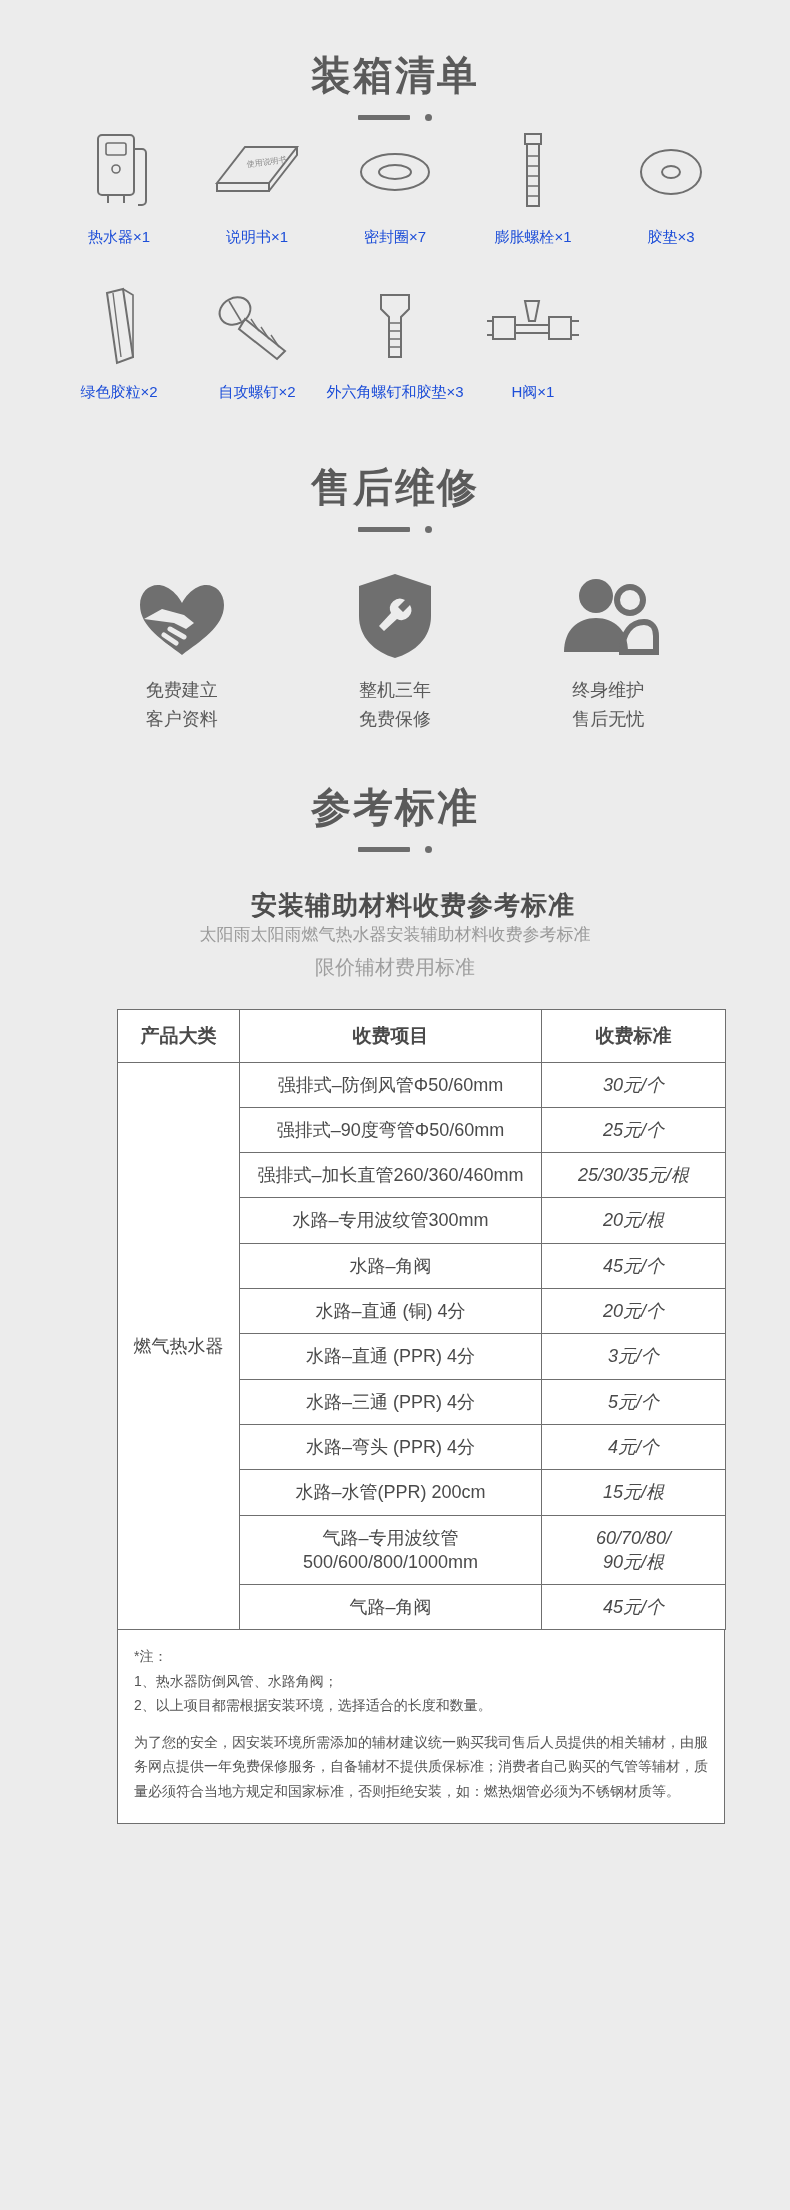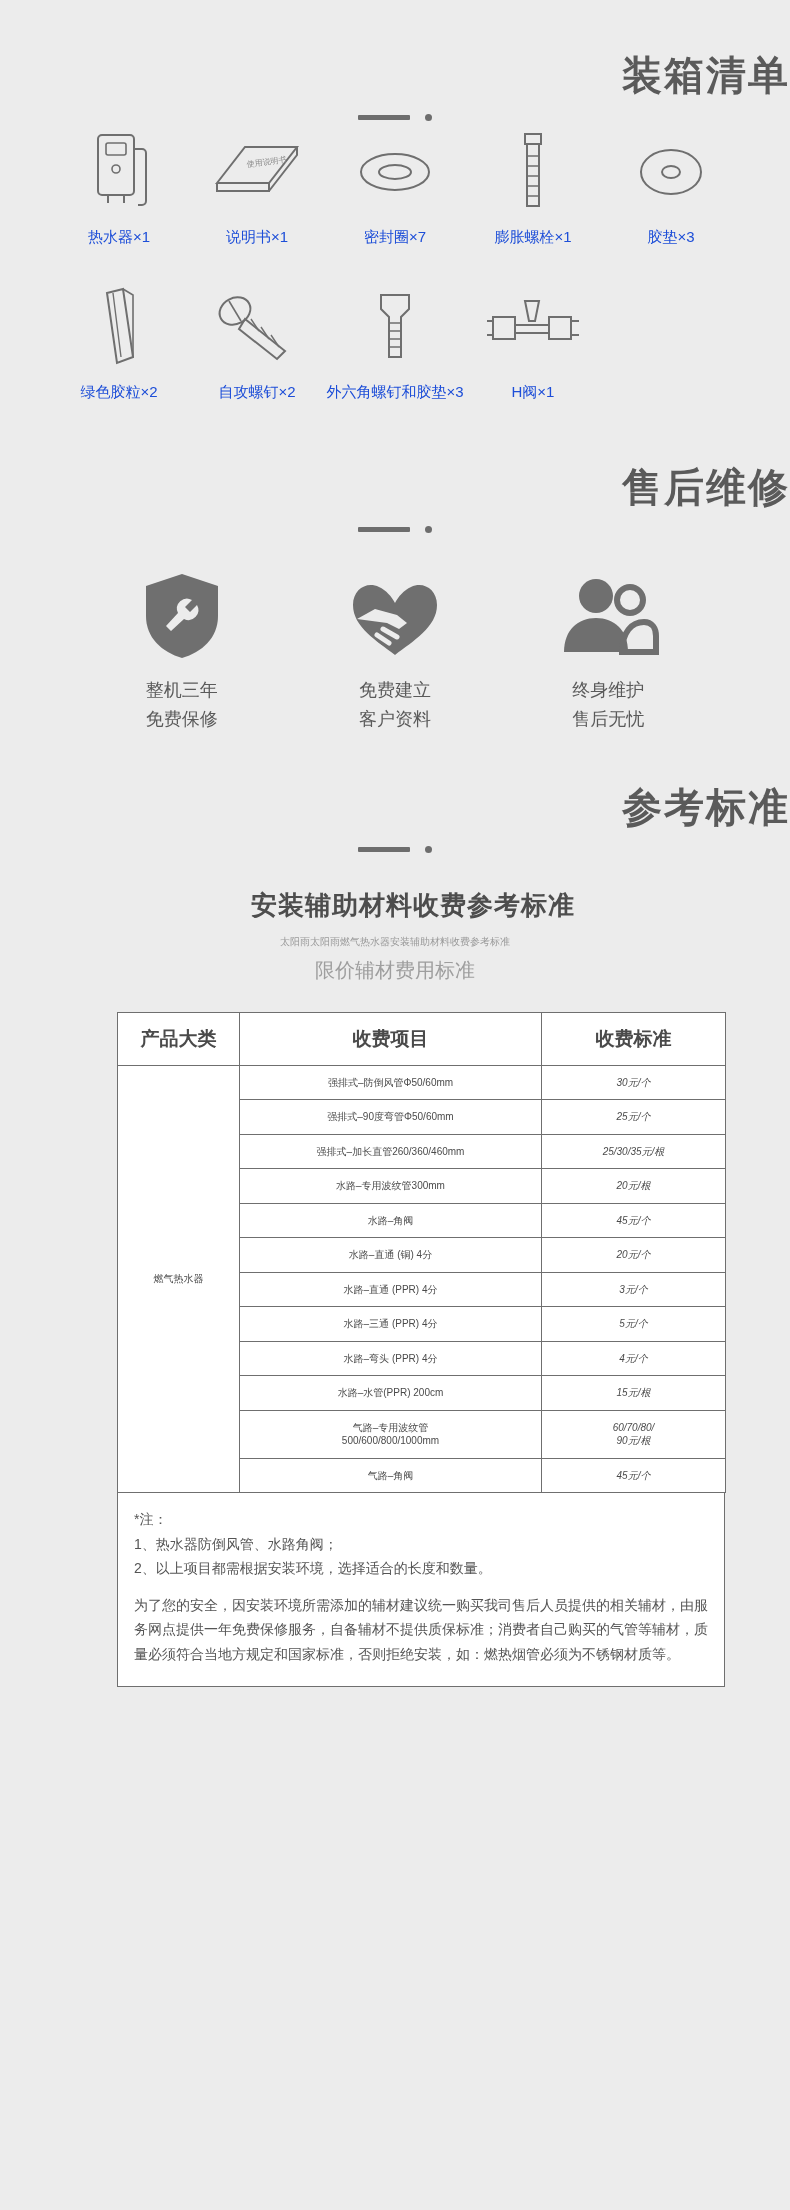--- a/index.html
+++ b/index.html
@@ -7,21 +7,21 @@
   body {
     width: 790px;
     background: #ececec;
     font-family: "Liberation Sans", sans-serif;
     color: #4a4a4a;
     -webkit-font-smoothing: antialiased;
   }
   .page { width:790px; position:relative; padding-bottom: 40px; }
 
   
-  .sec-head { text-align:right; }
+  .sec-head { text-align:center; }
   .sec-title {
     font-size: 40px;
     font-weight: bold;
     color: #5a5a5a;
     letter-spacing: 2px;
     line-height: 1.15;
   }
   .sec-rule { margin: 14px auto 0; width: 74px; height: 10px; position: relative; }
   .sec-rule .bar {
     position:absolute; left:0; top:3px; width: 52px; height: 5px;
@@ -56,39 +56,39 @@
   .after-item { text-align:center; }
   .after-ico { height: 96px; display:flex; align-items:center; justify-content:center; }
   .after-text { margin-top: 12px; font-size: 18px; color:#5a5a5a; line-height: 1.6; }
 
   
   .std { padding: 40px 0 0; }
   .std-h2 {
     margin-top: 34px; text-align:center; font-size: 26px; font-weight:bold;
     color:#4d4d4d; letter-spacing:1px;margin-left:36px;
   }
-  .std-sub1 { margin-top: 12px; text-align:center; font-size: 10px; color:#9a9a9a; }
+  .std-sub1 { text-align:center; font-size: 17px; color:#9a9a9a; }
   .std-sub2 { margin-top: 8px; text-align:center; font-size: 20px; color:#9e9e9e; }
 
   
   .tbl-wrap { width: 556px; margin: 28px auto 0; }
   table.fees {
     width: 100%; border-collapse: collapse;
     background: #fff;
     table-layout: fixed;
   }
   table.fees th, table.fees td {
     border: 1px solid #6f6f6f;
     text-align:center;
     color:#4a4a4a;
   }
   table.fees th {
     font-size: 19px; font-weight: bold; padding: 13px 4px;
   }
-  table.fees td { font-size: 10px; padding: 10px 4px; }
+  table.fees td { font-size: 18px; padding: 10px 4px; }
   col.c1 { width: 122px; }
   col.c2 { width: 302px; }
   col.c3 { width: 184px; }
   td.cat { font-size: 16px; }
   td.amt { white-space: pre-line; line-height:1.35;font-style:italic; }
   td.item { white-space: pre-line; line-height:1.35; }
 
   
   .notes {
     width: 608px; margin: 0 auto; background:#fff;
@@ -230,42 +230,42 @@
       <div class="sec-rule">
         <span class="bar"></span>
         <span class="dot"></span>
       </div>
     </div>
 
     <div class="after-grid">
 
       <div class="after-item">
         <div class="after-ico">
-          <svg width="84" height="92" viewBox="0 0 84 92">
-            <path d="M42 4 L78 16 V46 C78 68 62 82 42 88 C22 82 6 68 6 46 V16 Z" fill="#6f6f6f"></path>
-            <path d="M52 30 a10 10 0 0 0 -14 13 l-12 13 5 5 13 -12 a10 10 0 0 0 13 -14 l-7 7 -5 -5 Z" fill="#ececec"></path>
-          </svg>
-        </div>
-        <div class="after-text">
-          <div>整机三年</div>
-          <div>免费保修</div>
-        </div>
-      </div>
-
-      <div class="after-item">
-        <div class="after-ico">
           <svg width="104" height="90" viewBox="0 0 104 90">
             <path d="M52 84 C34 70 10 56 10 34 C10 18 24 10 36 16 C43 19 49 26 52 32 C55 26 61 19 68 16 C80 10 94 18 94 34 C94 56 70 70 52 84 Z" fill="#6f6f6f"></path>
             <path d="M14 48 l18 -10 22 6 10 8 -8 6 -12 -6" fill="#ececec"></path>
             <path d="M40 58 l14 8 M34 64 l12 8 M28 70 l10 7" stroke="#ececec" stroke-width="5" stroke-linecap="round" fill="none"></path>
           </svg>
         </div>
         <div class="after-text">
           <div>免费建立</div>
           <div>客户资料</div>
+        </div>
+      </div>
+
+      <div class="after-item">
+        <div class="after-ico">
+          <svg width="84" height="92" viewBox="0 0 84 92">
+            <path d="M42 4 L78 16 V46 C78 68 62 82 42 88 C22 82 6 68 6 46 V16 Z" fill="#6f6f6f"></path>
+            <path d="M52 30 a10 10 0 0 0 -14 13 l-12 13 5 5 13 -12 a10 10 0 0 0 13 -14 l-7 7 -5 -5 Z" fill="#ececec"></path>
+          </svg>
+        </div>
+        <div class="after-text">
+          <div>整机三年</div>
+          <div>免费保修</div>
         </div>
       </div>
 
       <div class="after-item">
         <div class="after-ico">
           <svg width="104" height="84" viewBox="0 0 104 84">
             <circle cx="40" cy="22" r="17" fill="#6f6f6f"></circle>
             <path d="M8 78 C8 56 22 44 40 44 C58 44 72 56 72 78 Z" fill="#6f6f6f"></path>
             <circle cx="74" cy="26" r="13" fill="none" stroke="#6f6f6f" stroke-width="6"></circle>
             <path d="M66 78 C66 58 76 48 88 48 C96 48 100 54 100 62 L100 78 Z" fill="none" stroke="#6f6f6f" stroke-width="6"></path>

